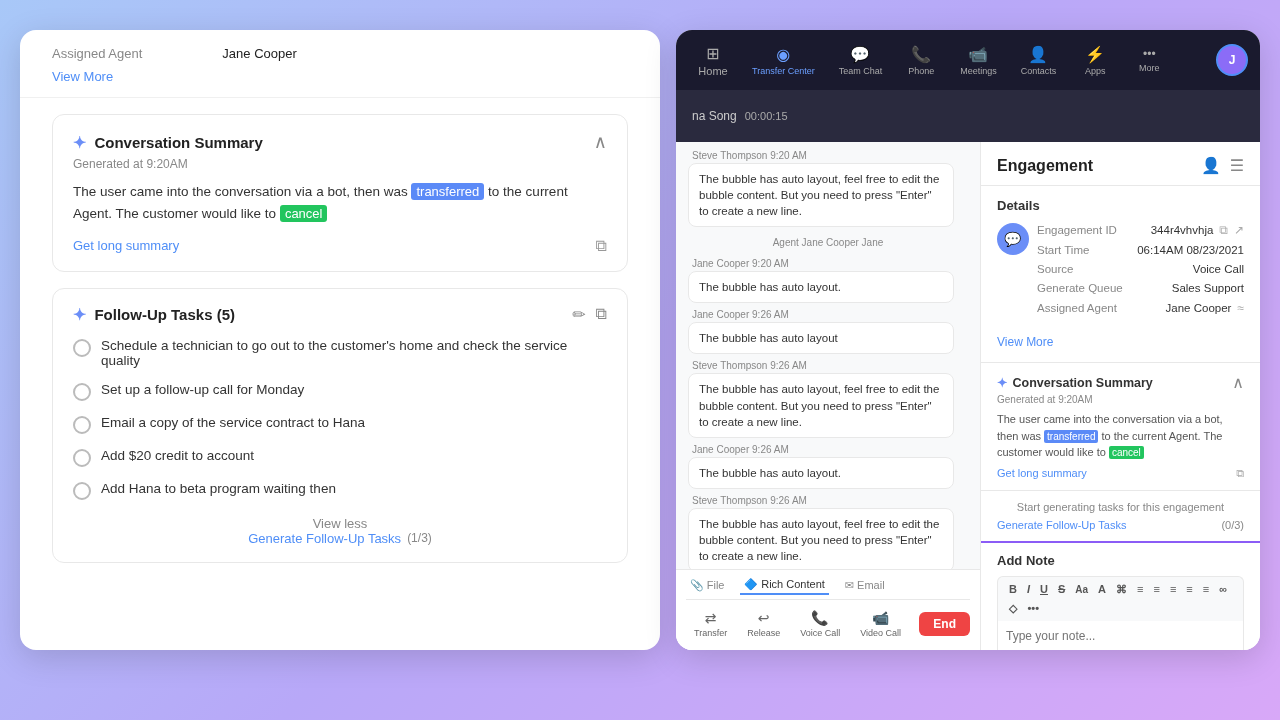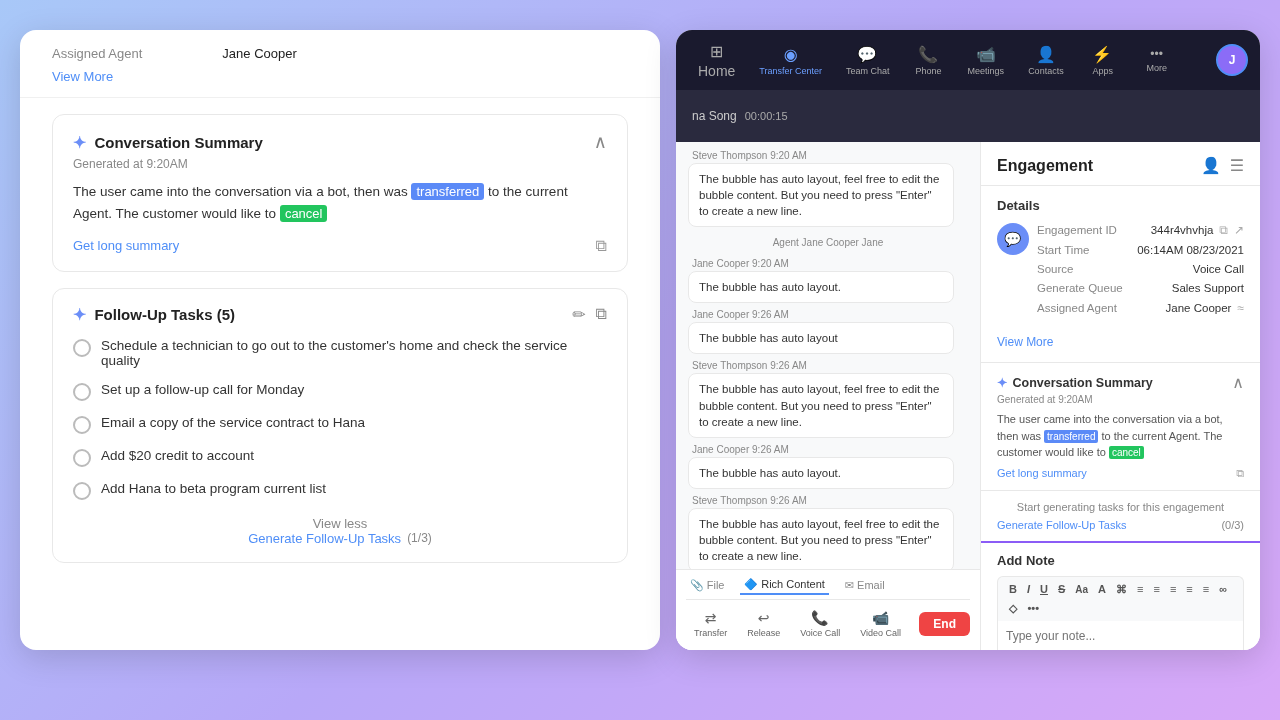--- a/index.html
+++ b/index.html
@@ -713,41 +713,41 @@
           <li class="task-item">
             <div class="task-checkbox"></div>
             <span>Email a copy of the service contract to Hana</span>
           </li>
           <li class="task-item">
             <div class="task-checkbox"></div>
             <span>Add $20 credit to account</span>
           </li>
           <li class="task-item">
             <div class="task-checkbox"></div>
-            <span>Add Hana to beta program current list</span>
+            <span>Add Hana to beta program waiting then</span>
           </li>
         </ul>
         <div class="task-footer">
           <a class="view-less-link">View less</a>
           <div style="display:flex; align-items:center; gap:6px;">
             <a class="generate-tasks-btn">Generate Follow-Up Tasks</a>
             <span class="task-count">(1/3)</span>
           </div>
         </div>
       </div>
 
     </div>
   </div>
 
   <div class="right-panel">
 
     <div class="top-nav">
       <div class="nav-item">
         <span class="nav-icon">⊞</span>
-        <span style="font-size:14px;">Home</span>
+        <span style="font-size:11px;">Home</span>
       </div>
       <div class="nav-item active">
         <span class="nav-icon" style="color:#6b9fff;">◉</span>
         <span style="font-size:9px; color:#6b9fff;">Transfer Center</span>
       </div>
       <div class="nav-item">
         <span class="nav-icon">💬</span>
         <span style="font-size:9px;">Team Chat</span>
       </div>
       <div class="nav-item">

